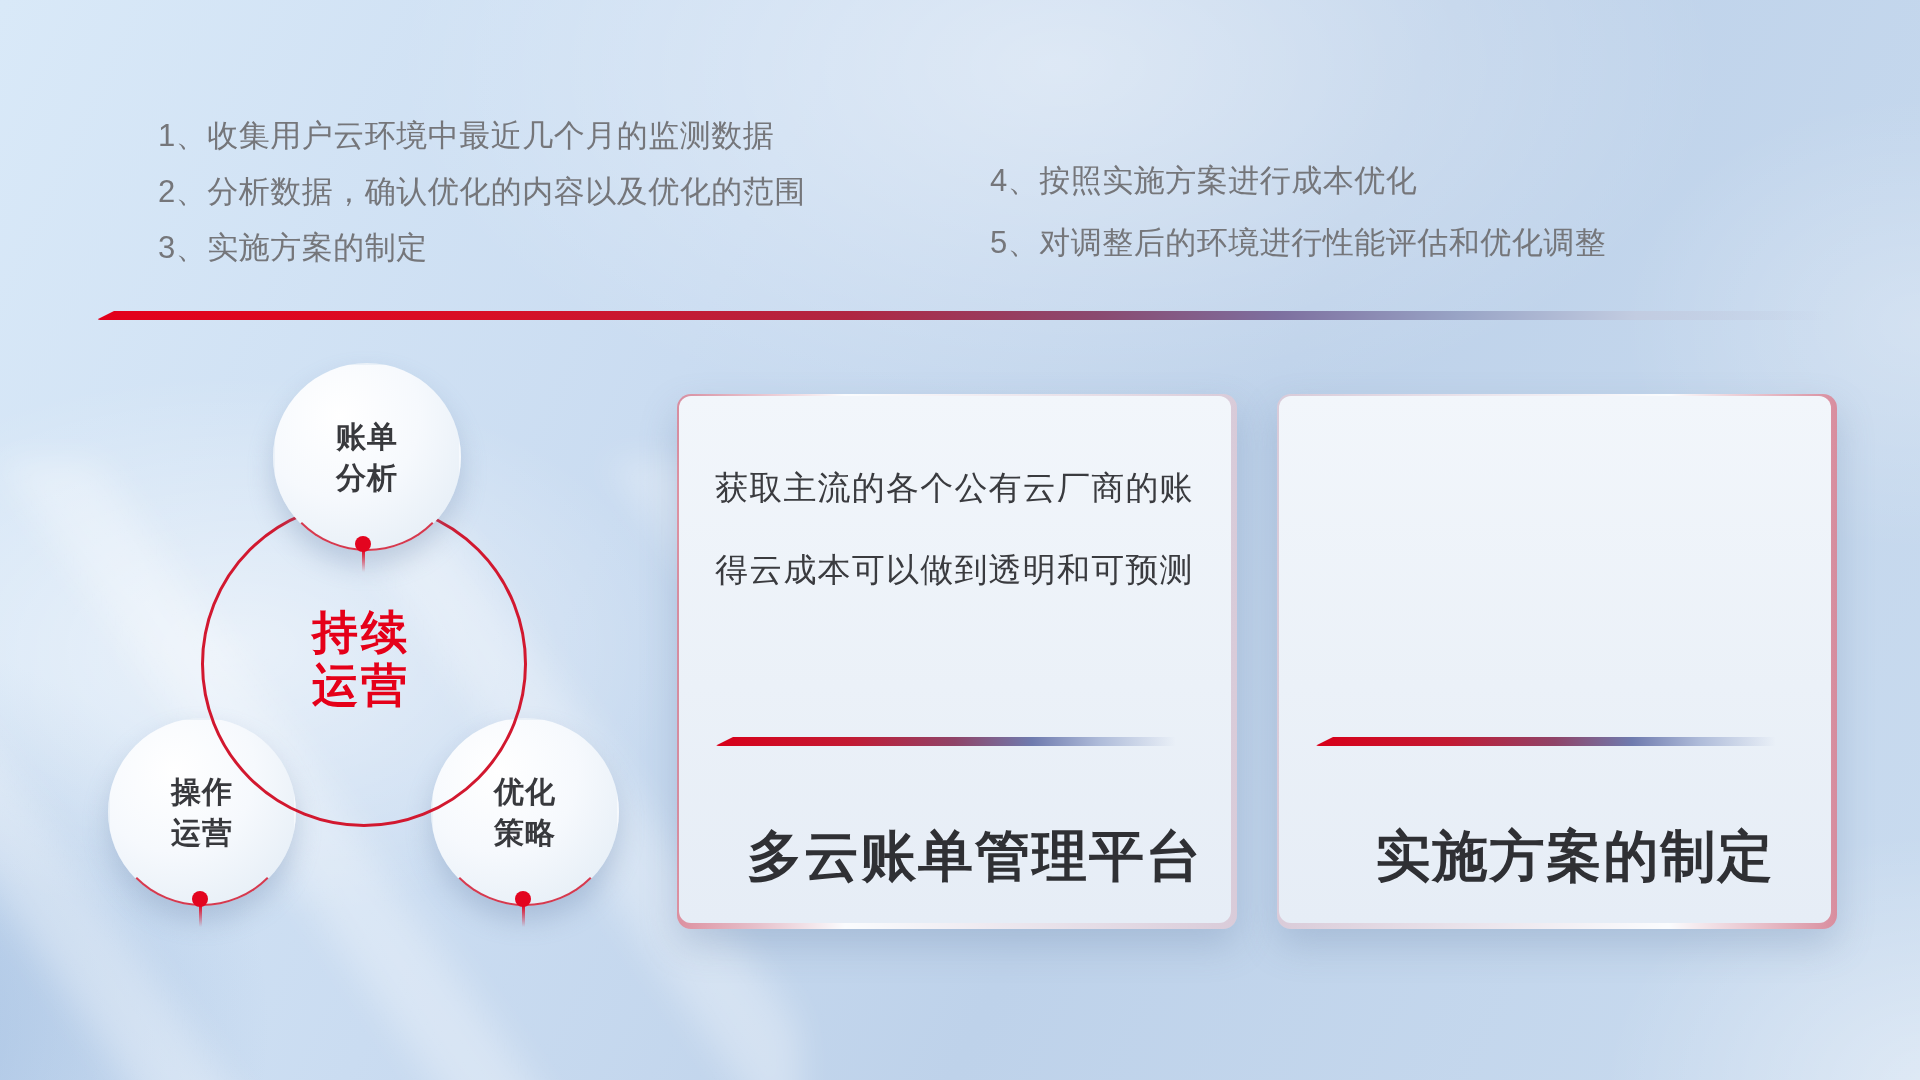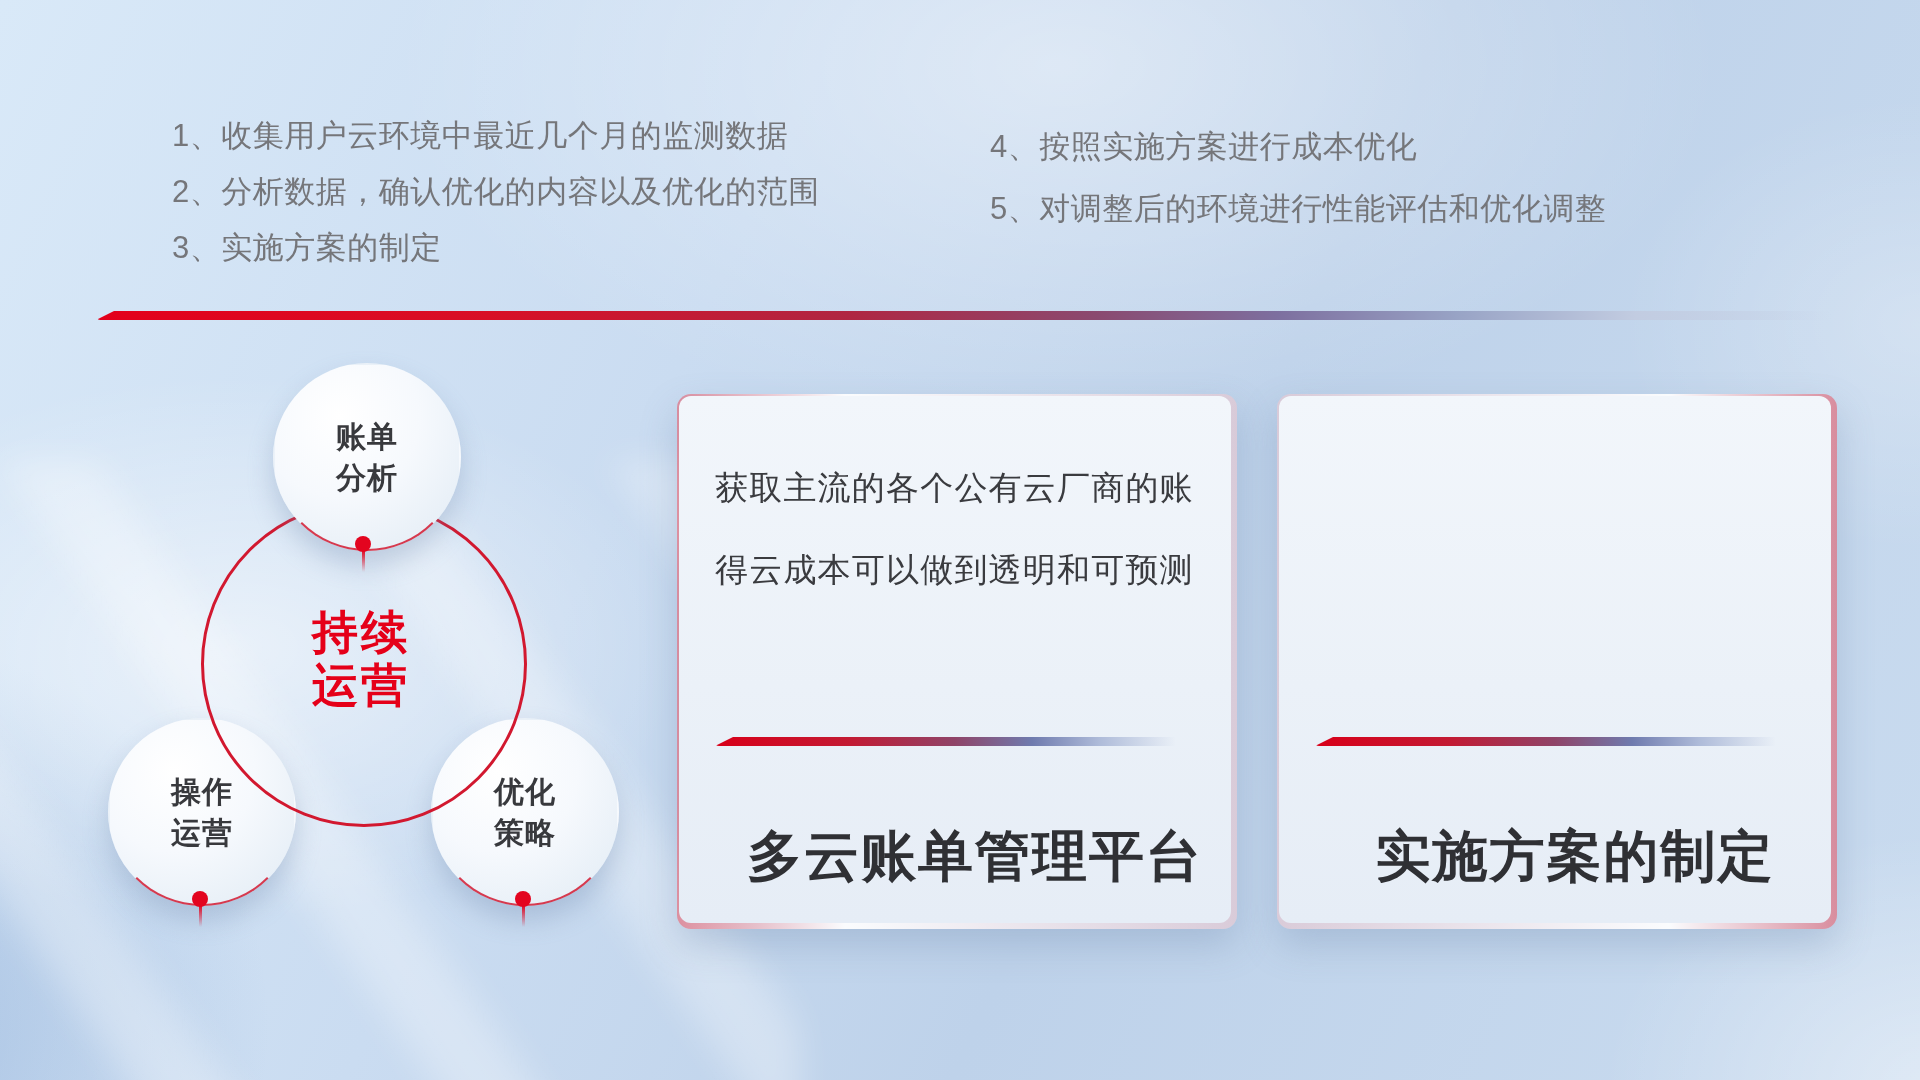--- a/index.html
+++ b/index.html
@@ -16,22 +16,22 @@
   }
   .slide::before{ 
     content:'';position:absolute;left:-180px;bottom:-140px;width:980px;height:760px;
     background:repeating-linear-gradient(55deg,
       rgba(255,255,255,0) 0 70px, rgba(255,255,255,.30) 95px 150px, rgba(255,255,255,0) 175px 250px);
     filter:blur(16px);pointer-events:none;
   }
 
   
   .steps{position:absolute;color:#75767a;font-size:31px;letter-spacing:.5px;}
-  .steps-left{left:158px;top:108px;line-height:56px;margin-left:14px;}
-  .steps-right{left:990px;top:116px;line-height:62px;}
+  .steps-left{left:158px;top:108px;line-height:56px;}
+  .steps-right{left:990px;top:150px;line-height:62px;}
 
   
   .top-rule{
     position:absolute;left:96px;top:311px;width:1790px;height:9px;
     background:linear-gradient(90deg,#e3001b 0%,#d80f26 22%,#b02642 42%,#8a4a70 56%,
       #7d6f9f 66%,#98a3c5 76%,#c2cce1 86%,rgba(212,224,240,0) 97%);
     clip-path:polygon(18px 0,100% 0,100% 100%,0 100%);
     border-radius:5px;
   }
 

